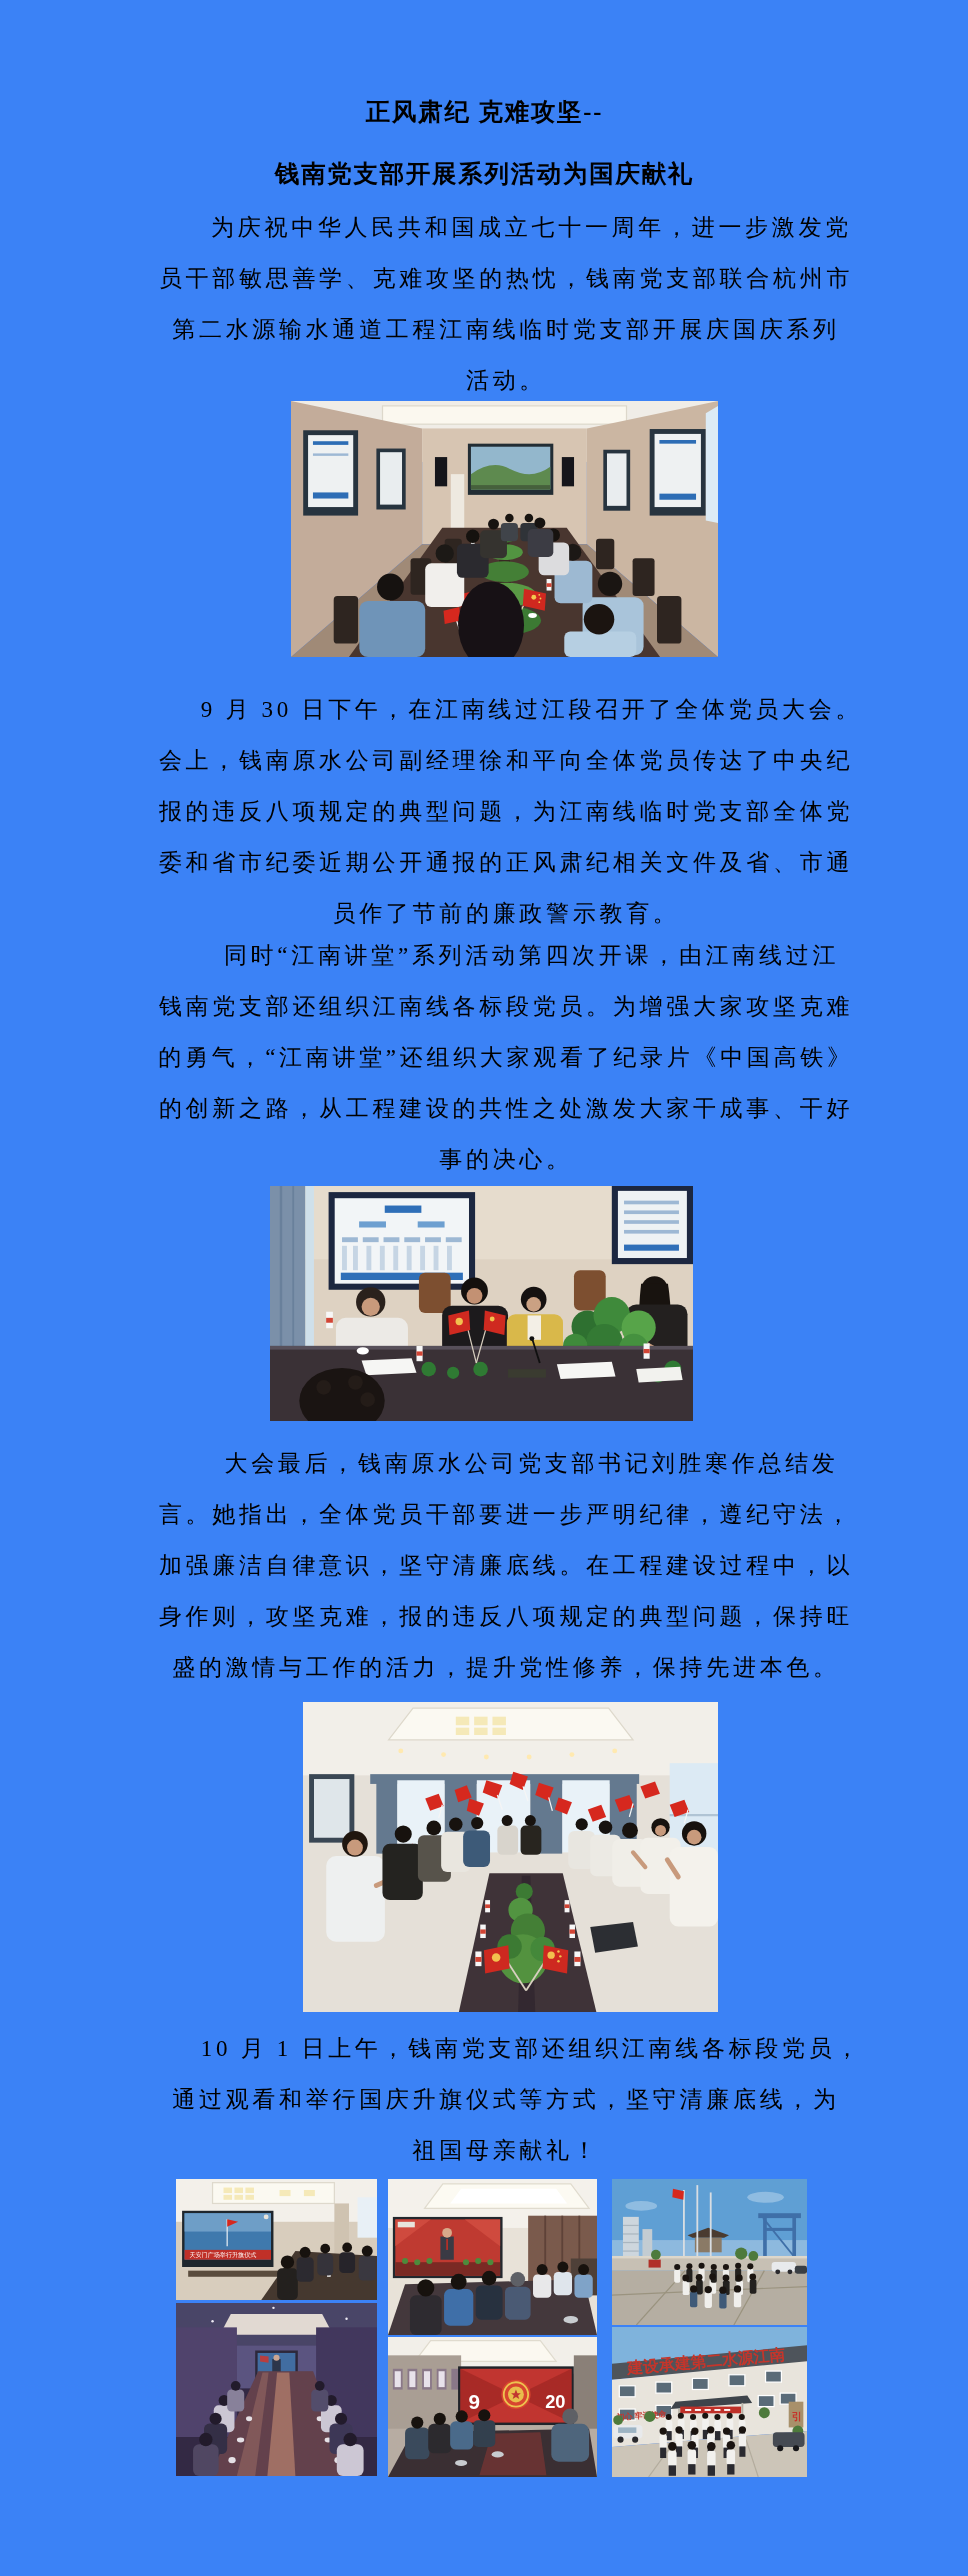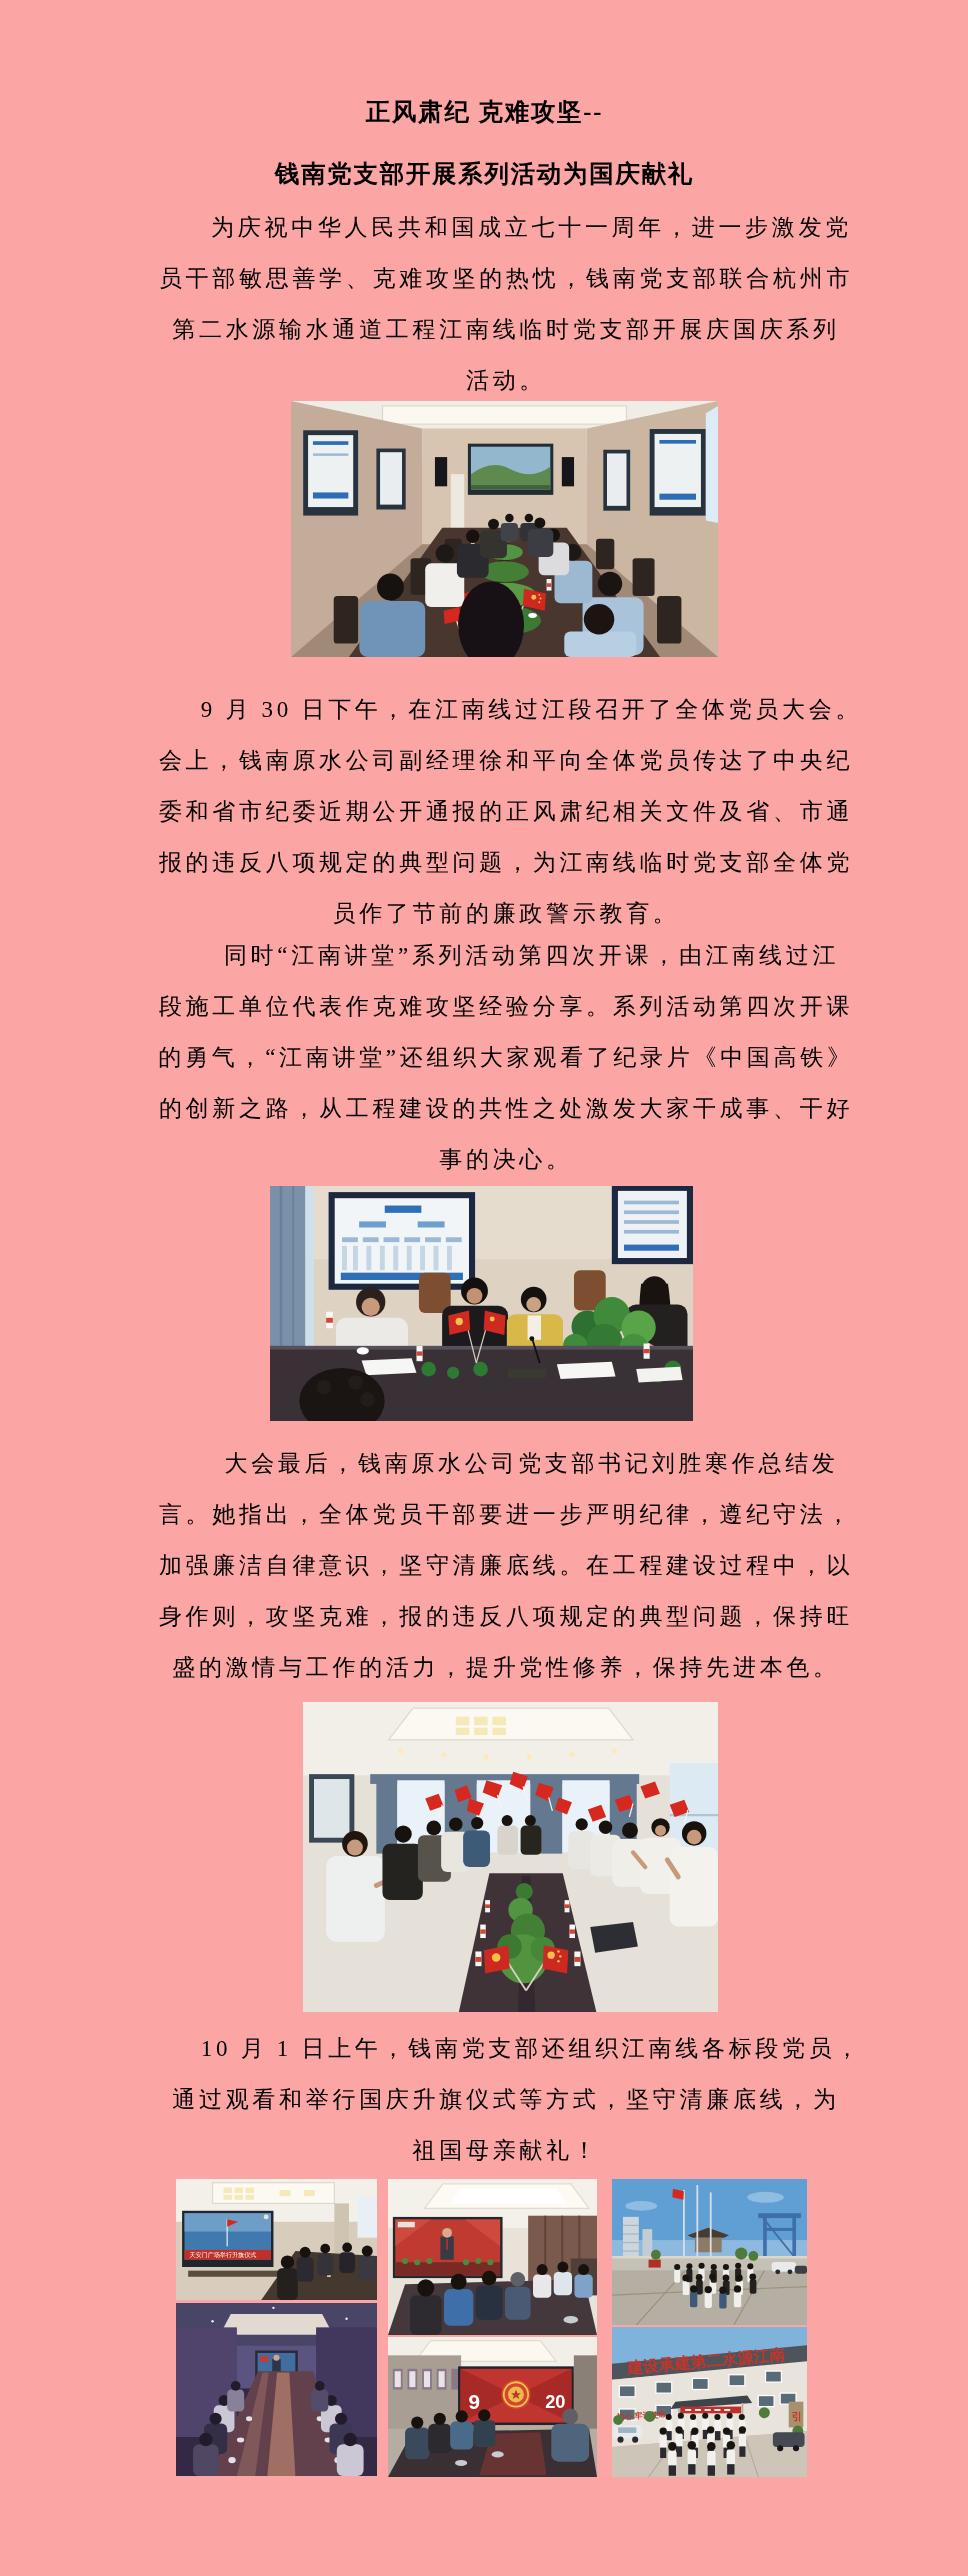--- a/index.html
+++ b/index.html
@@ -1,17 +1,17 @@
 <!DOCTYPE html>
 <html style="font-size:9.8px"><head>
 <meta charset="utf-8">
 <style>
   html,body{margin:0;padding:0;background:#ffffff;}
   .page{
-    position:relative;width:969px;height:2576px;background:#fca5a5;overflow:hidden;
+    position:relative;width:969px;height:2576px;background:#3b82f6;overflow:hidden;
     font-family:"Liberation Serif","DejaVu Serif",serif;color:#000;
   }
   .title-line{
     position:absolute;left:0;width:100%;text-align:center;
     font-size:24.4px;font-weight:bold;line-height:34px;height:34px;letter-spacing:1.8px;
   }
   .para{
     position:absolute;left:149px;width:714px;
     font-size:23px;line-height:51px;letter-spacing:3.7px;
   }
@@ -149,27 +149,27 @@
 
       <ellipse cx="328" cy="368" rx="54" ry="72" fill="#171115"></ellipse>
       <rect x="448" y="378" width="118" height="42" rx="10" fill="#b6cfe2"></rect>
         <circle cx="505" cy="358" r="25" fill="#1b1410"></circle>
     </svg>
   </figure>
 
   <div class="para" style="top:684px">
       <div class="line">9 月 30 日下午，在江南线过江段召开了全体党员大会。</div>
       <div class="line">会上，钱南原水公司副经理徐和平向全体党员传达了中央纪</div>
+      <div class="line">报的违反八项规定的典型问题，为江南线临时党支部全体党</div>
       <div class="line">委和省市纪委近期公开通报的正风肃纪相关文件及省、市通</div>
-      <div class="line">报的违反八项规定的典型问题，为江南线临时党支部全体党</div>
       <div class="line">员作了节前的廉政警示教育。</div>
     </div>
   <div class="para" style="top:930px">
       <div class="line">同时“江南讲堂”系列活动第四次开课，由江南线过江</div>
-      <div class="line">段施工单位代表作克难攻坚经验分享。系列活动第四次开课</div>
+      <div class="line">钱南党支部还组织江南线各标段党员。为增强大家攻坚克难</div>
       <div class="line">的勇气，“江南讲堂”还组织大家观看了纪录片《中国高铁》</div>
       <div class="line">的创新之路，从工程建设的共性之处激发大家干成事、干好</div>
       <div class="line">事的决心。</div>
     </div>
 
   <figure class="photo" style="left:270px;top:1186px;width:423px;height:235px">
     <svg viewBox="0 0 693 385" preserveAspectRatio="none">
       <rect width="693" height="385" fill="#ded2c2"></rect>
       <rect width="693" height="120" fill="#e6dccd"></rect>
       <rect x="0" y="0" width="58" height="385" fill="#7b90a9"></rect>

